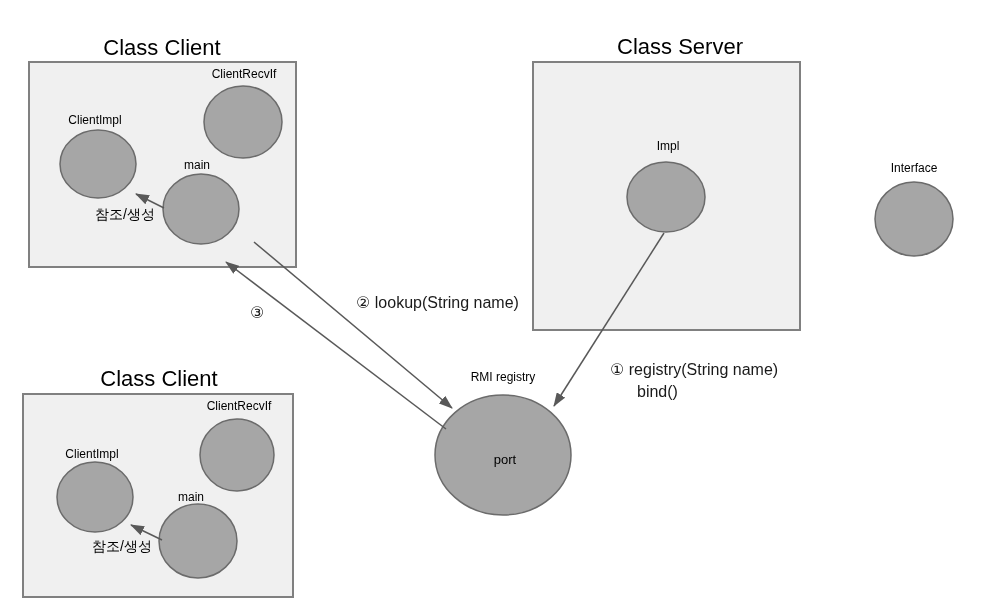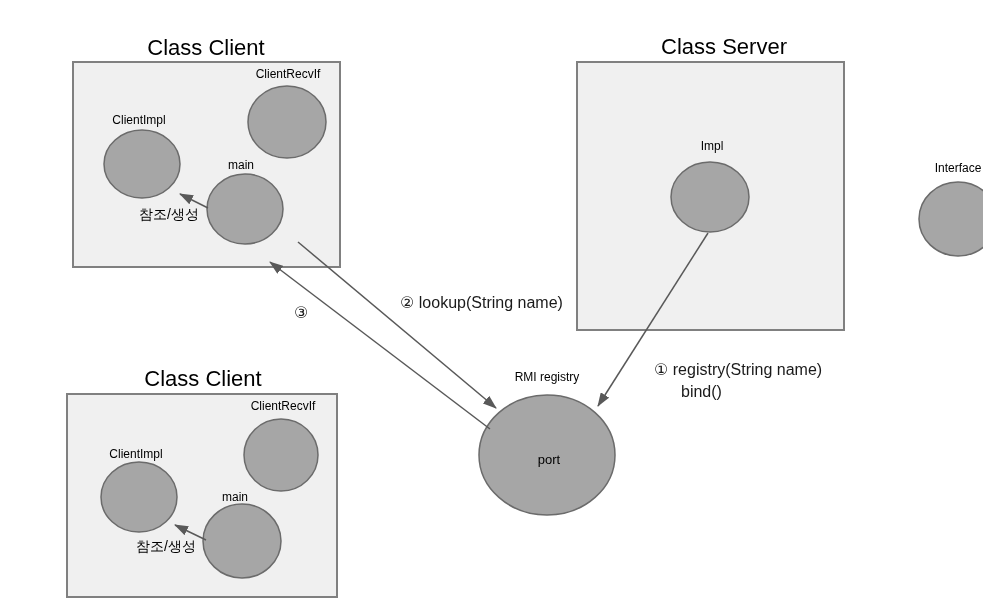--- a/index.html
+++ b/index.html
@@ -4,21 +4,21 @@
 <style>
   html, body {
     margin: 0;
     padding: 0;
     background: #ffffff;
     width: 983px;
     height: 606px;
     overflow: hidden;
     font-family: "Liberation Sans", "DejaVu Sans", sans-serif;
   }
-  .stage { position: relative; width: 820px; height: 606px; padding-left: 44px; }
+  .stage { position: relative; width: 820px; height: 606px; }
   svg { display: block; }
   .box   { stroke: #808080; stroke-width: 2; }
   .node  { stroke: #6b6b6b; stroke-width: 1.5; }
   .edge  { stroke: #595959; stroke-width: 1.5; fill: none; }
   .t-title { font-size: 22px; fill: #000000; text-anchor: middle; }
   .t-label { font-size: 12px; fill: #000000; text-anchor: middle; }
   .t-port  { font-size: 13px; fill: #000000; text-anchor: middle; }
   .t-kr    { font-size: 14px; fill: #000000; text-anchor: middle; }
   .t-call  { font-size: 16px; fill: #1a1a1a; text-anchor: start; }
 </style>

